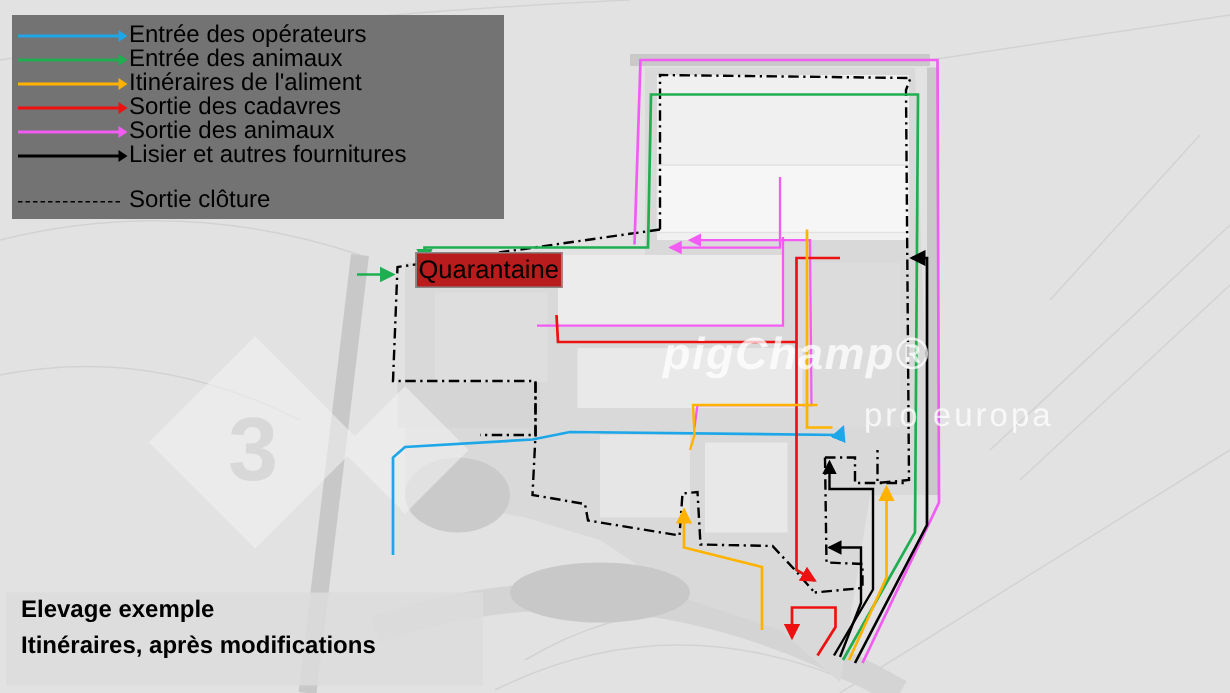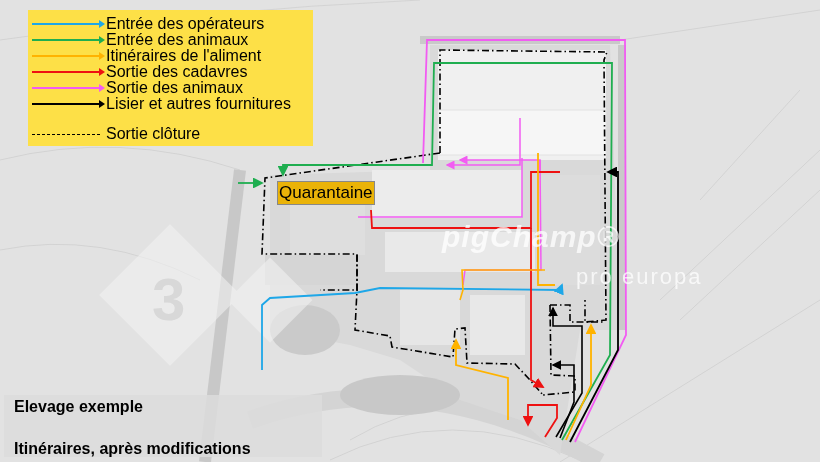--- a/index.html
+++ b/index.html
@@ -1,26 +1,26 @@
 <!DOCTYPE html>
 <html><head>
 <meta charset="utf-8">
 <style>
   html, body { margin:0; padding:0; }
   body { width:820px; height:462px; overflow:hidden; background:#dcdcdc; font-family:"Liberation Sans", sans-serif; }
   #stage { position:relative; width:820px; height:462px; overflow:hidden; }
   #map { position:absolute; left:0; top:0; }
-  .legend { position:absolute; left:28px; top:10px; width:285px; height:136px; background:#fde047; }
+  .legend { position:absolute; left:8px; top:10px; width:328px; height:136px; background:#737373; }
   .legend-row { position:absolute; left:4px; height:16px; display:flex; align-items:center; }
   .legend-line { width:68px; height:0; border-top:2px solid; position:relative; margin-right:2px; }
   .legend-line::after { content:""; position:absolute; right:-5px; top:-5px; border-left:6px solid; border-top:4px solid transparent; border-bottom:4px solid transparent; border-left-color:inherit; }
   .legend-line.dashdot { border-top:1.5px dashed #000; }
   .legend-line.dashdot::after { display:none; }
   .legend-label { font-size:16px; color:#000; line-height:16px; margin-left:4px; white-space:nowrap; }
-  .quarantine-label { position:absolute; left:277px; top:181px; height:22px; padding:0 1px; background:#eab308; border:1px solid #888; font-size:17px; line-height:22px; color:#000; }
+  .quarantine-label { position:absolute; left:277px; top:168px; height:22px; padding:0 1px; background:#b91c1c; border:1px solid #888; font-size:17px; line-height:22px; color:#000; }
   .title-box { position:absolute; left:4px; top:395px; width:318px; height:62px; background:rgba(220,220,220,0.85); }
   .title-line { position:absolute; left:10px; font-weight:bold; font-size:16px; color:#000; white-space:nowrap; }
   .wm { position:absolute; color:rgba(255,255,255,0.75); white-space:nowrap; }
   .wm-main { left:442px; top:220px; font-size:30px; font-weight:bold; letter-spacing:1px;font-style:italic; }
   .wm-sub { left:548px; top:264px; font-size:22px; letter-spacing:2px;margin-left:28px; }
 </style>
 </head>
 <body>
 
 <div id="stage">
@@ -152,15 +152,15 @@
     <div class="legend-row" style="top:116px">
       <span class="legend-line dashdot"></span>
       <span class="legend-label">Sortie clôture</span>
     </div>
   </div>
 
   <div class="quarantine-label">Quarantaine</div>
 
   <div class="title-box">
     <div class="title-line" style="top:3px">Elevage exemple</div>
-    <div class="title-line" style="top:45px">Itinéraires, après modifications</div>
+    <div class="title-line" style="top:27px">Itinéraires, après modifications</div>
   </div>
 </div>
 
 </body></html>

